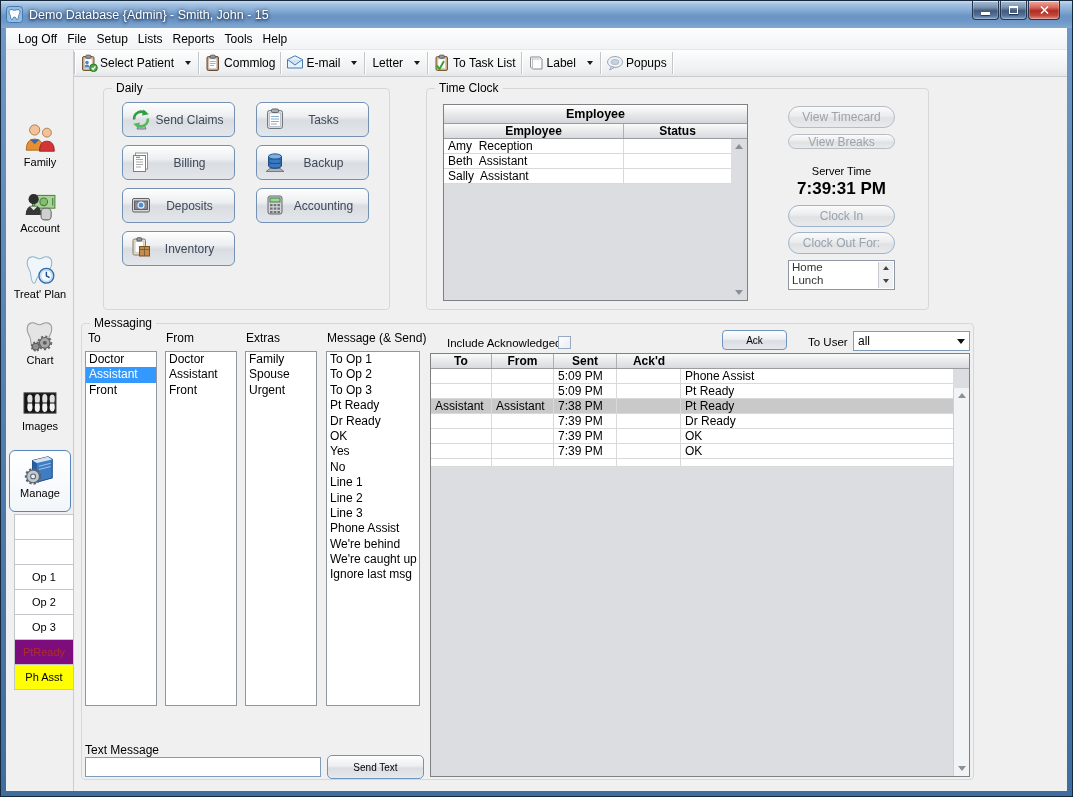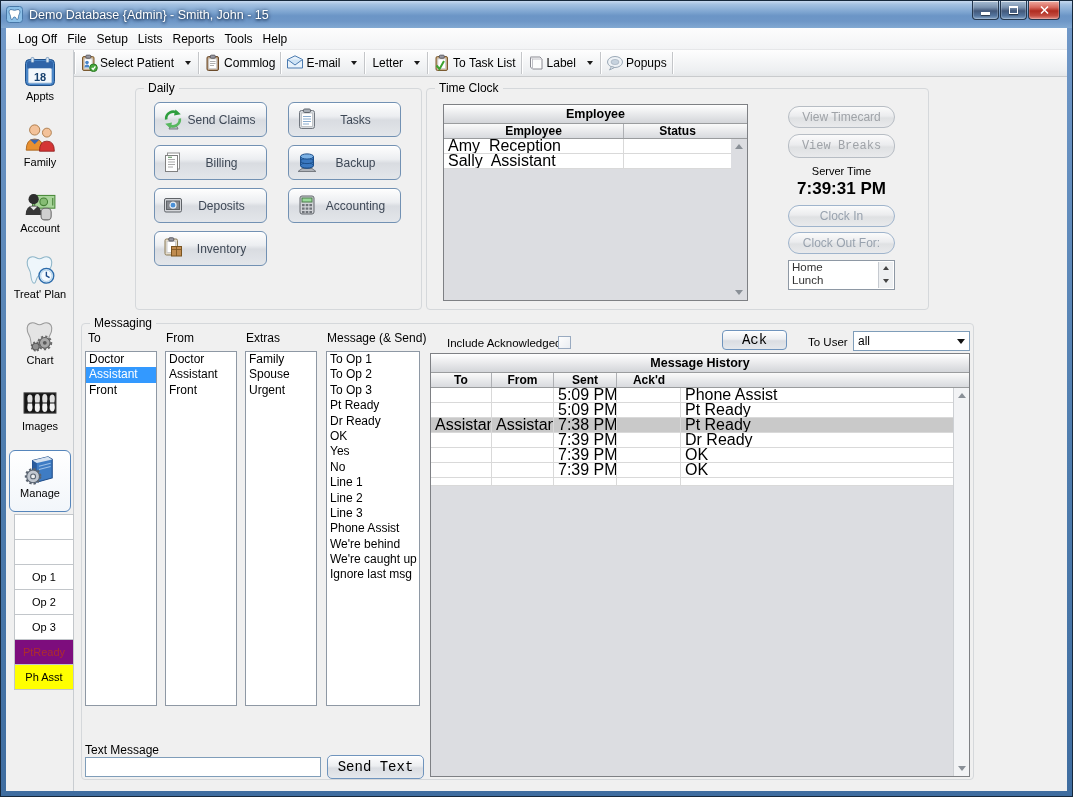--- a/index.html
+++ b/index.html
@@ -35,28 +35,28 @@
 .tb-label { margin-left:2px; font-size:12px; white-space:nowrap; }
 .tb-arrow { margin-left:11px; margin-right:2px; width:0; height:0; border-left:3.5px solid transparent; border-right:3.5px solid transparent; border-top:4px solid #1a1a1a; }
 #main { position:relative; flex:1; background:#f0f0f0; }
 .gbox { position:absolute; border:1px solid #d5d8db; border-radius:4px; }
 .glabel { position:absolute; top:-8px; left:8px; background:#f0f0f0; padding:0 4px; font-size:12px; white-space:nowrap; }
 .dbtn { position:absolute; width:113px; height:35px; border:1px solid #7291b3; border-radius:6px; background:linear-gradient(180deg,#fefefe 0%,#eceef1 40%,#d9dce1 52%,#e3e6ea 100%); box-shadow:inset 0 1px 0 #fff; display:flex; align-items:center; font-size:12px; color:#3e4856; }
 .dbtn .ic { position:absolute; left:7px; top:5px; width:22px; height:22px; }
 .dbtn .lbl { flex:1; text-align:center; padding-left:22px; }
 .btn-dis { position:absolute; border:1px solid #b7bdc4; border-radius:11px; background:linear-gradient(180deg,#fbfbfb,#ebecee 45%,#dfe1e3 55%,#e9eaec); color:#9fa3a8; font-size:12px; display:flex; align-items:center; justify-content:center; }
 .btn-clk { border-color:#9fb4cc; color:#98a2ae; }
-.btn-en { position:absolute; border:1px solid #6f94bd; border-radius:5px; background:linear-gradient(180deg,#fefefe,#eceef1 45%,#dadde2 55%,#e5e8ec); font-size:14px; color:#000; display:flex; align-items:center; justify-content:center; box-shadow:inset 0 1px 0 #fff;font-family:Liberation Mono, monospace; }
+.btn-en { position:absolute; border:1px solid #6f94bd; border-radius:5px; background:linear-gradient(180deg,#fefefe,#eceef1 45%,#dadde2 55%,#e5e8ec); font-size:10px; color:#000; display:flex; align-items:center; justify-content:center; box-shadow:inset 0 1px 0 #fff; }
 .grid { position:absolute; border:1px solid #7e8084; background:#dcdde1; }
 .grid-title { height:19px; background:linear-gradient(180deg,#ffffff,#d3d5d9); border-bottom:1px solid #9a9c9e; font-weight:bold; font-size:12.5px; text-align:center; line-height:18px; }
 .grid-head { display:flex; height:15px; background:linear-gradient(180deg,#fafafa,#d8dade); border-bottom:1px solid #9a9c9e; font-weight:bold; font-size:12px; padding-right:16px; }
 .grid-head .cell { border-right:1px solid #aeb0b4; text-align:center; line-height:14px; overflow:hidden; }
 .grid-head .cell:last-child { border-right:none; }
 .grow { display:flex; height:15px; background:#fff; border-bottom:1px solid #d9d9d9; margin-right:16px; }
-.grow .cell { border-right:1px solid #d9d9d9; line-height:14px; padding-left:4px; overflow:hidden; white-space:pre; font-size:16px; }
+.grow .cell { border-right:1px solid #d9d9d9; line-height:14px; padding-left:4px; overflow:hidden; white-space:pre; font-size:12px; }
 .grow .cell:last-child { border-right:none; }
 .grow.hl { background:#c9c9c9; }
 .grow.stub { height:8px; }
 .vscroll { position:absolute; width:16px; }
 .arr-up { position:absolute; top:5px; left:4px; width:0; height:0; border-left:4px solid transparent; border-right:4px solid transparent; border-bottom:5px solid #8a9097; }
 .arr-down { position:absolute; bottom:5px; left:4px; width:0; height:0; border-left:4px solid transparent; border-right:4px solid transparent; border-top:5px solid #8a9097; }
 .listbox { position:absolute; background:#fff; border:1px solid #8e98a4; overflow:hidden; }
 .listbox .li { height:15.4px; line-height:15.4px; padding-left:3px; white-space:pre; font-size:12px; }
 .listbox .li.sel { background:#3399ff; color:#fff; }
 .flabel { position:absolute; font-size:12px; white-space:nowrap; }
@@ -104,31 +104,20 @@
           <div class="menu-item">Log Off</div>
           <div class="menu-item">File</div>
           <div class="menu-item">Setup</div>
           <div class="menu-item">Lists</div>
           <div class="menu-item">Reports</div>
           <div class="menu-item">Tools</div>
           <div class="menu-item">Help</div>
         </div>
       <div id="belowmenu">
         <div id="sidebar">
-            <div class="module" style="top: 4px;">
-              <span class="micon"><svg viewBox="0 0 34 32">
-                  <rect x="2.5" y="3.5" width="29" height="26" rx="4" fill="#4a86c8" stroke="#1d4f8a"></rect>
-                  <rect x="4" y="5" width="26" height="8" rx="2.5" fill="#2f64a8"></rect>
-                  <rect x="5.5" y="12.5" width="23" height="14.5" rx="1" fill="#f2f7fc" stroke="#b8cde2"></rect>
-                  <text x="17" y="24.5" font-size="11" font-weight="bold" fill="#16406e" text-anchor="middle" font-family="Liberation Sans,sans-serif">18</text>
-                  <rect x="8" y="1.5" width="3" height="5" rx="1.2" fill="#d8e6f4" stroke="#5a82ac" stroke-width="0.7"></rect>
-                  <rect x="23" y="1.5" width="3" height="5" rx="1.2" fill="#d8e6f4" stroke="#5a82ac" stroke-width="0.7"></rect>
-                </svg></span>
-              <span class="mlabel">Appts</span>
-            </div>
             <div class="module" style="top: 70px;">
               <span class="micon"><svg viewBox="0 0 32 32">
                   <circle cx="11" cy="7.5" r="4.8" fill="#f3c29a" stroke="#a5713d" stroke-width="0.8"></circle>
                   <path d="M3 26.5 q0-10.5 8-10.5 q8 0 8 10.5 z" fill="#e89030" stroke="#a5601a" stroke-width="0.8"></path>
                   <path d="M6.5 16.5 l4.5 4.5 l4.5-4.5" fill="#3a66b0"></path>
                   <circle cx="22.5" cy="10" r="4.2" fill="#f3c29a" stroke="#a5713d" stroke-width="0.8"></circle>
                   <path d="M15.5 27.5 q0-9.5 7-9.5 q7 0 7 9.5 z" fill="#d43535" stroke="#8f1d1d" stroke-width="0.8"></path>
                 </svg></span>
               <span class="mlabel">Family</span>
             </div>
@@ -268,21 +257,21 @@
                     <ellipse cx="9" cy="8" rx="7.5" ry="5.5" fill="#eef2f6" stroke="#9aa8b6"></ellipse>
                     <ellipse cx="9" cy="8" rx="4" ry="2.6" fill="#c6d2de" stroke="#9aa8b6" stroke-width="0.6"></ellipse>
                     <path d="M5.5 12.5 L3.5 16 L8.5 13.5 z" fill="#eef2f6" stroke="#9aa8b6"></path>
                   </svg></span>
                 <span class="tb-label">Popups</span>
               </div>
               <span class="tb-sep"></span>
             </div>
           <div id="main">
 
-            <div class="gbox" id="daily-box" style="left:29px;top:11px;width:287px;height:222px;margin-left:32px;">
+            <div class="gbox" id="daily-box" style="left:29px;top:11px;width:287px;height:222px;">
               <span class="glabel">Daily</span>
             <div class="dbtn" style="left: 18px; top: 13px;">
                   <span class="ic"><svg viewBox="0 0 22 22">
                       <path d="M8 18.5 h7 l1 2.5 h-9 z" fill="#b8bcc2" stroke="#7a7e84"></path>
                       <path d="M4.2 11.5 A7 7 0 0 1 15.5 5.2" fill="none" stroke="#2f9e3f" stroke-width="2.6"></path>
                       <path d="M13.5 1.5 L18.8 6.3 L12 7.5 z" fill="#2f9e3f"></path>
                       <path d="M17.8 10.5 A7 7 0 0 1 6.5 16.8" fill="none" stroke="#58b85f" stroke-width="2.6"></path>
                       <path d="M8.5 20.5 L3.2 15.7 L10 14.5 z" fill="#58b85f"></path>
                     </svg></span>
                   <span class="lbl">Send Claims</span>
@@ -360,31 +349,35 @@
                 <div class="grid-head">
                   <div class="cell" style="width:180px;">Employee</div>
                   <div class="cell" style="flex:1;">Status</div>
                 </div>
                 <div id="emp-rows">
                     <div class="grow">
                       <div class="cell" style="width: 180px;">Amy  Reception</div>
                       <div class="cell" style="flex: 1 1 0%;"></div>
                     </div>
                     <div class="grow">
+                      <div class="cell" style="width: 180px;">Beth  Assistant</div>
+                      <div class="cell" style="flex: 1 1 0%;"></div>
+                    </div>
+                    <div class="grow">
                       <div class="cell" style="width: 180px;">Sally  Assistant</div>
                       <div class="cell" style="flex: 1 1 0%;"></div>
                     </div>
                   </div>
                 <div class="vscroll" style="right:0;top:34px;bottom:0;background:#dcdde1;">
                   <i class="arr-up"></i>
                   <i class="arr-down"></i>
                 </div>
               </div>
               <div class="btn-dis" style="left:361px;top:17px;width:107px;height:22px;">View Timecard</div>
-              <div class="btn-dis" style="left:361px;top:45px;width:107px;height:24px;font-family:Liberation Mono, monospace;">View Breaks</div>
+              <div class="btn-dis" style="left:361px;top:45px;width:107px;height:15px;">View Breaks</div>
               <div id="srv-label" style="left:361px;top:76px;width:107px;">Server Time</div>
               <div id="srv-time" style="left:341px;top:90px;width:147px;">7:39:31 PM</div>
               <div class="btn-dis btn-clk" style="left:361px;top:116px;width:107px;height:22px;">Clock In</div>
               <div class="btn-dis btn-clk" style="left:361px;top:143px;width:107px;height:22px;text-align:center;">Clock Out For:</div>
               <div class="listbox" id="clockout-list" style="left:361px;top:171px;width:107px;height:30px;">
                 <div class="spinner">
                   <div class="spin-b spin-up">
                       <i></i>
                     </div>
                   <div class="spin-b spin-dn">
@@ -440,21 +433,20 @@
               <div class="btn-en" style="left:640px;top:6px;width:65px;height:20px;border-radius:4px;">Ack</div>
               <div class="flabel" style="left:726px;top:12px;font-size:11.5px;">To User</div>
               <div class="combo" style="left:771px;top:7px;width:117px;height:20px;">
                 <span class="val">all</span>
                 <span class="dd">
                     <i></i>
                   </span>
               </div>
 
               <div class="grid" id="hist-grid" style="left:348px;top:29px;width:540px;height:424px;">
-                <div class="grid-title">Message History</div>
                 <div class="grid-head">
                   <div class="cell" style="width:61px;">To</div>
                   <div class="cell" style="width:62px;">From</div>
                   <div class="cell" style="width:63px;">Sent</div>
                   <div class="cell" style="width:64px;">Ack'd</div>
                 </div>
                 <div id="hist-rows">
                     <div class="grow">
                       <div class="cell" style="width: 61px;"></div>
                       <div class="cell" style="width: 62px;"></div>

